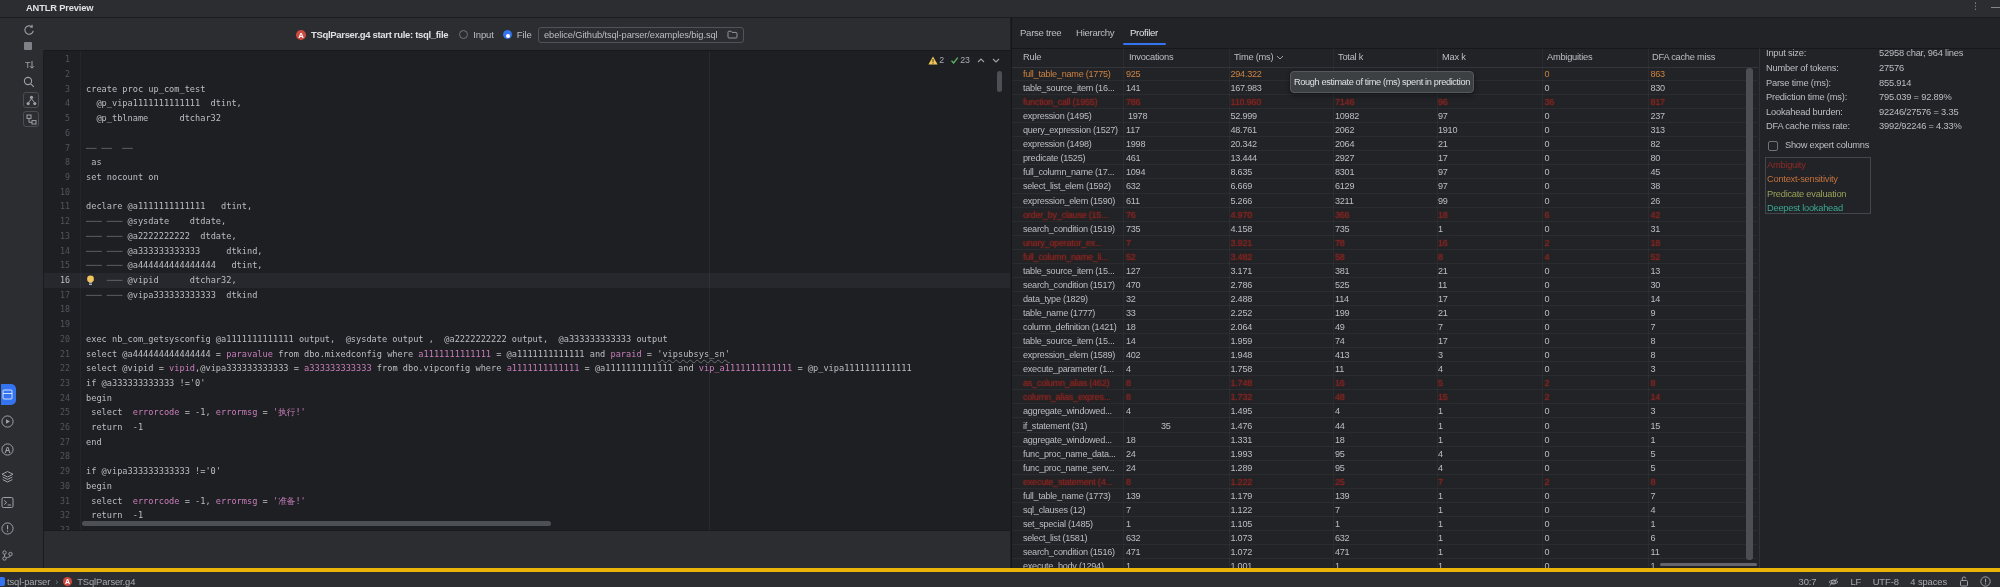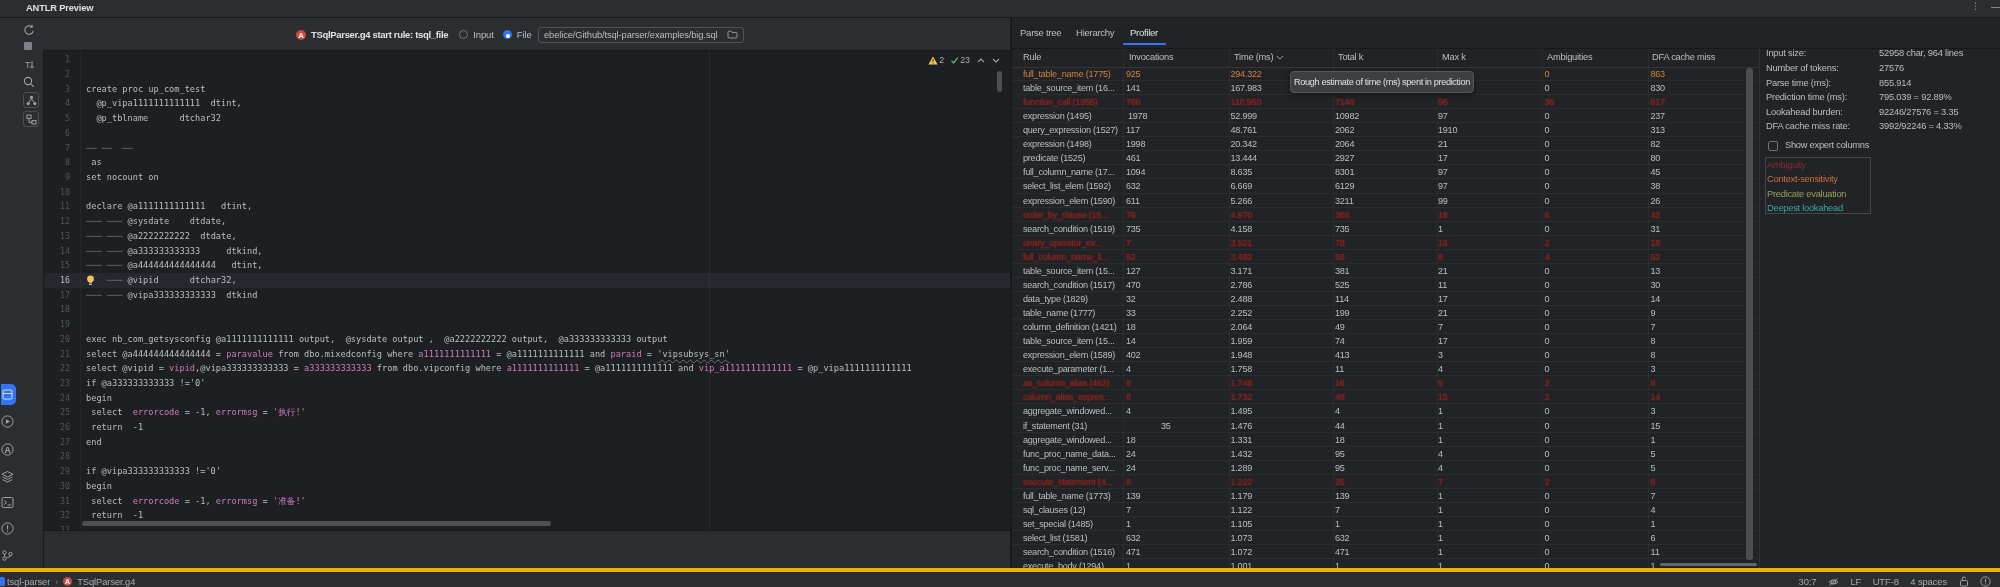--- a/index.html
+++ b/index.html
@@ -592,21 +592,21 @@
         <div class="pcell" style="left: 114px;">18</div>
         <div class="pcell" style="left: 218.5px;">1.331</div>
         <div class="pcell" style="left: 323px;">18</div>
         <div class="pcell" style="left: 426px;">1</div>
         <div class="pcell" style="left: 532.5px;">0</div>
         <div class="pcell" style="left: 638.5px;">1</div>
       </div>
       <div class="prow rowc-normal" style="top: 398.62px;">
         <div class="pcell" style="left: 11px;">func_proc_name_data...</div>
         <div class="pcell" style="left: 114px;">24</div>
-        <div class="pcell" style="left: 218.5px;">1.432</div>
+        <div class="pcell" style="left: 218.5px;">1.993</div>
         <div class="pcell" style="left: 323px;">95</div>
         <div class="pcell" style="left: 426px;">4</div>
         <div class="pcell" style="left: 532.5px;">0</div>
         <div class="pcell" style="left: 638.5px;">5</div>
       </div>
       <div class="prow rowc-normal" style="top: 412.68px;">
         <div class="pcell" style="left: 11px;">func_proc_name_serv...</div>
         <div class="pcell" style="left: 114px;">24</div>
         <div class="pcell" style="left: 218.5px;">1.289</div>
         <div class="pcell" style="left: 323px;">95</div>

